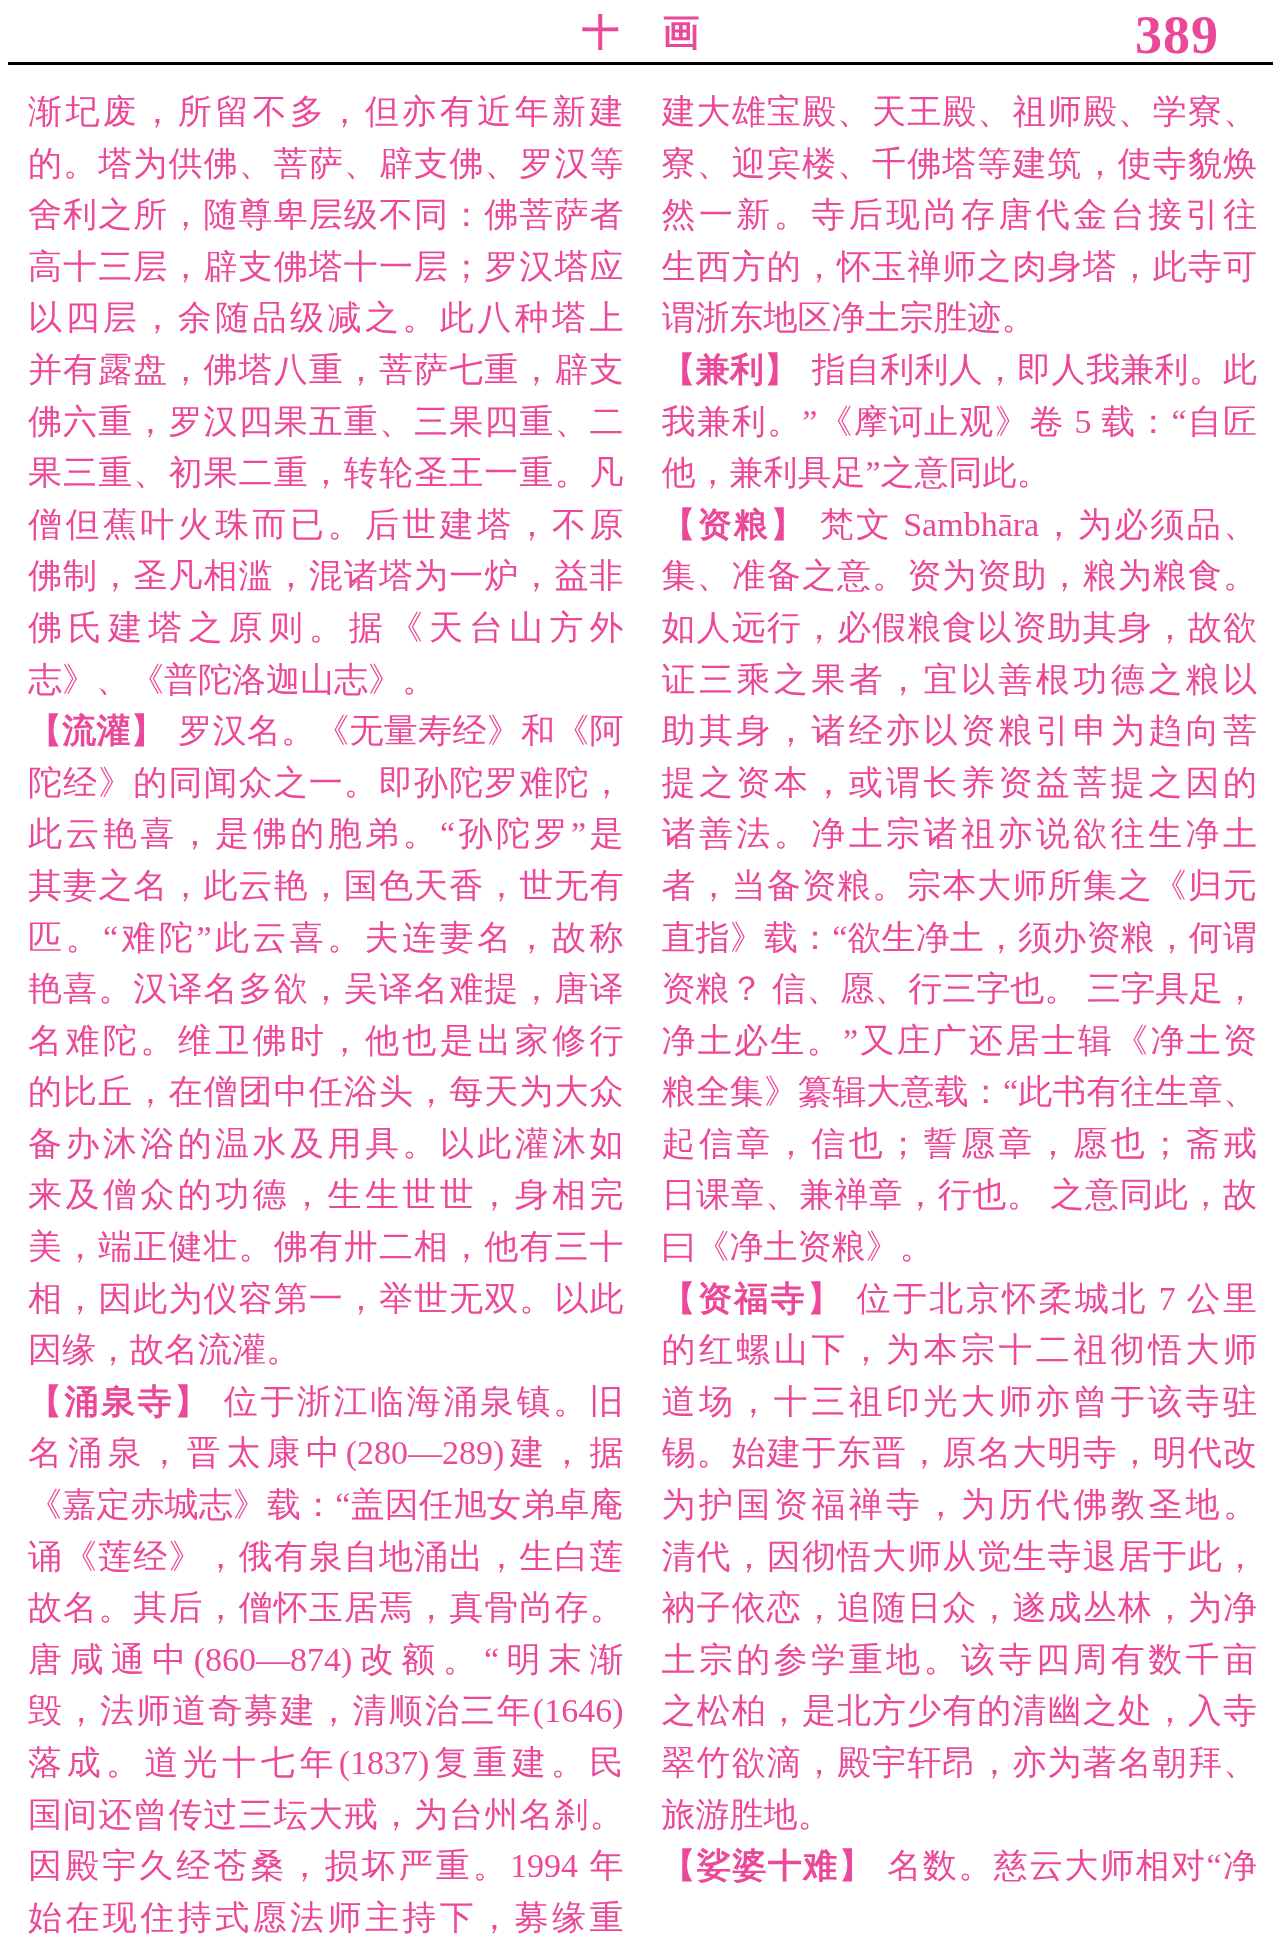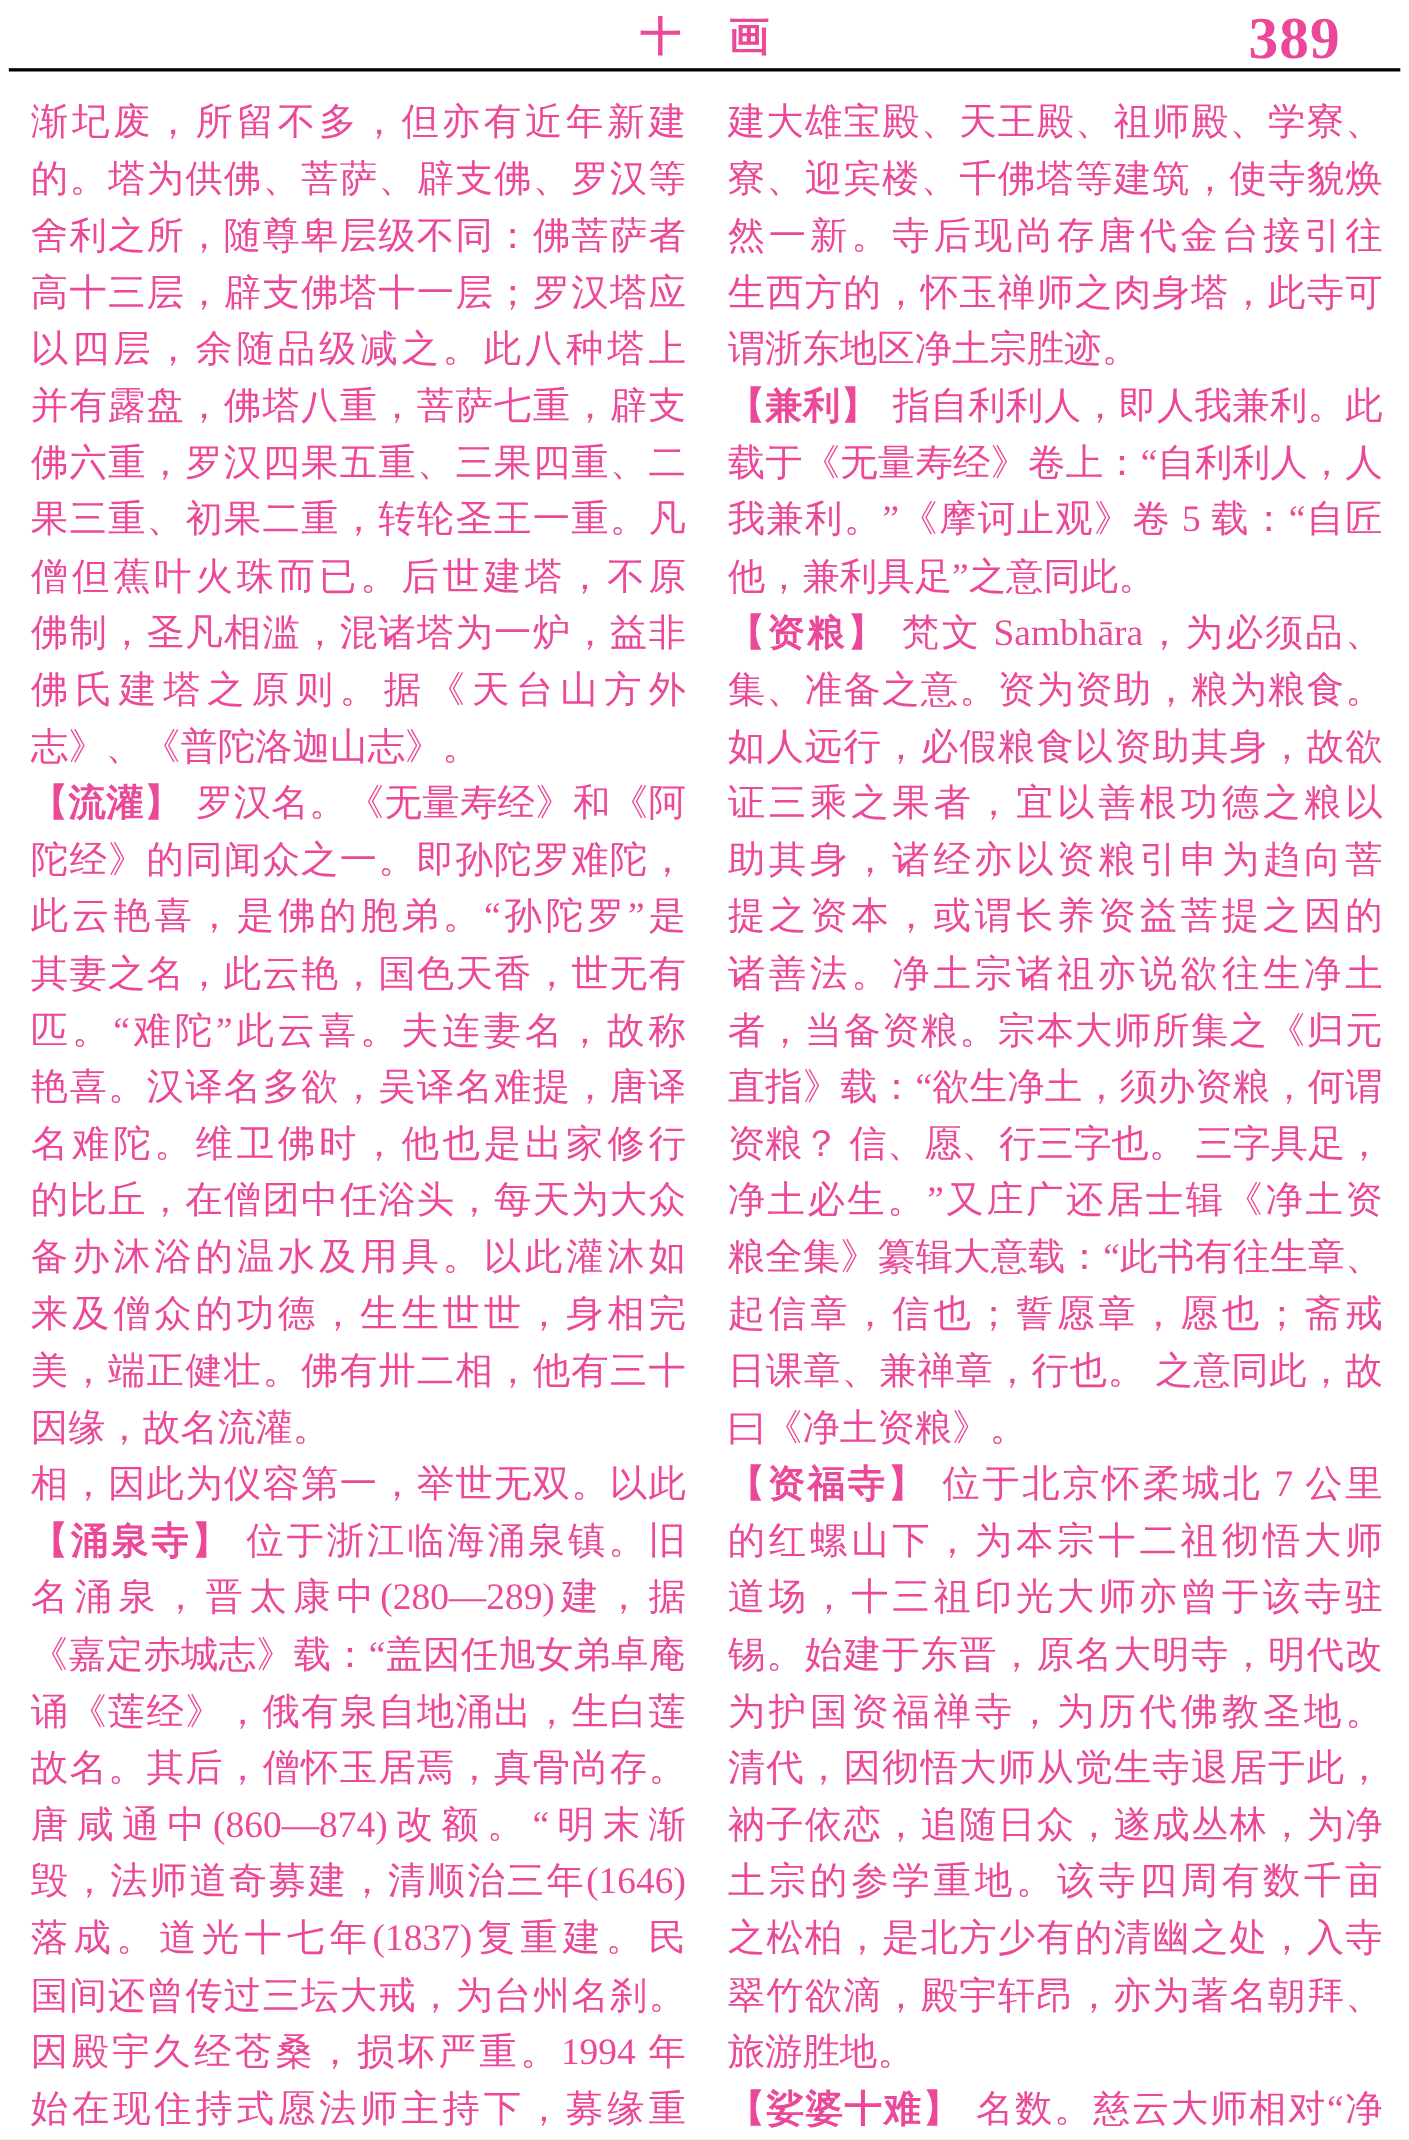--- a/index.html
+++ b/index.html
@@ -72,42 +72,41 @@
         <div class="line"><span>陀经》的同闻众之一。即孙陀罗难陀，</span></div>
         <div class="line"><span>此云艳喜，是佛的胞弟。“孙陀罗”是</span></div>
         <div class="line"><span>其妻之名，此云艳，国色天香，世无有</span></div>
         <div class="line"><span>匹。“难陀”此云喜。夫连妻名，故称</span></div>
         <div class="line"><span>艳喜。汉译名多欲，吴译名难提，唐译</span></div>
         <div class="line"><span>名难陀。维卫佛时，他也是出家修行</span></div>
         <div class="line"><span>的比丘，在僧团中任浴头，每天为大众</span></div>
         <div class="line"><span>备办沐浴的温水及用具。以此灌沐如</span></div>
         <div class="line"><span>来及僧众的功德，生生世世，身相完</span></div>
         <div class="line"><span>美，端正健壮。佛有卅二相，他有三十</span></div>
+        <div class="line"><span>相，因此为仪容第一，举世无双。以此</span></div>
         <div class="line end"><span>因缘，故名流灌。</span></div>
-        <div class="line"><span>相，因此为仪容第一，举世无双。以此</span></div>
         <div class="line"><b>【涌泉寺】</b><span>位于浙江临海涌泉镇。旧</span></div>
         <div class="line"><span>名涌泉，晋太康中(280—289)建，据</span></div>
         <div class="line"><span>《嘉定赤城志》载：“盖因任旭女弟卓庵</span></div>
         <div class="line"><span>诵《莲经》，俄有泉自地涌出，生白莲华</span></div>
         <div class="line"><span>故名。其后，僧怀玉居焉，真骨尚存。</span></div>
         <div class="line"><span>唐咸通中(860—874)改额。“明末渐</span></div>
         <div class="line"><span>毁，法师道奇募建，清顺治三年(1646)</span></div>
         <div class="line"><span>落成。道光十七年(1837)复重建。民</span></div>
         <div class="line"><span>国间还曾传过三坛大戒，为台州名刹。</span></div>
         <div class="line"><span>因殿宇久经苍桑，损坏严重。1994 年</span></div>
         <div class="line"><span>始在现住持式愿法师主持下，募缘重</span></div>
       </div>
     <div class="column">
         <div class="line"><span>建大雄宝殿、天王殿、祖师殿、学寮、僧</span></div>
         <div class="line"><span>寮、迎宾楼、千佛塔等建筑，使寺貌焕</span></div>
         <div class="line"><span>然一新。寺后现尚存唐代金台接引往</span></div>
         <div class="line"><span>生西方的，怀玉禅师之肉身塔，此寺可</span></div>
         <div class="line end"><span>谓浙东地区净土宗胜迹。</span></div>
         <div class="line"><b>【兼利】</b><span>指自利利人，即人我兼利。此</span></div>
-        <div class="line"><span>载于《无量寿经》卷上：“自利利人，人</span></div>
         <div class="line"><span>我兼利。”《摩诃止观》卷 5 载：“自匠匠</span></div>
         <div class="line end"><span>他，兼利具足”之意同此。</span></div>
         <div class="line"><b>【资粮】</b><span>梵文 Sambhāra，为必须品、积</span></div>
         <div class="line"><span>集、准备之意。资为资助，粮为粮食。</span></div>
         <div class="line"><span>如人远行，必假粮食以资助其身，故欲</span></div>
         <div class="line"><span>证三乘之果者，宜以善根功德之粮以</span></div>
         <div class="line"><span>助其身，诸经亦以资粮引申为趋向菩</span></div>
         <div class="line"><span>提之资本，或谓长养资益菩提之因的</span></div>
         <div class="line"><span>诸善法。净土宗诸祖亦说欲往生净土</span></div>
         <div class="line"><span>者，当备资粮。宗本大师所集之《归元</span></div>

